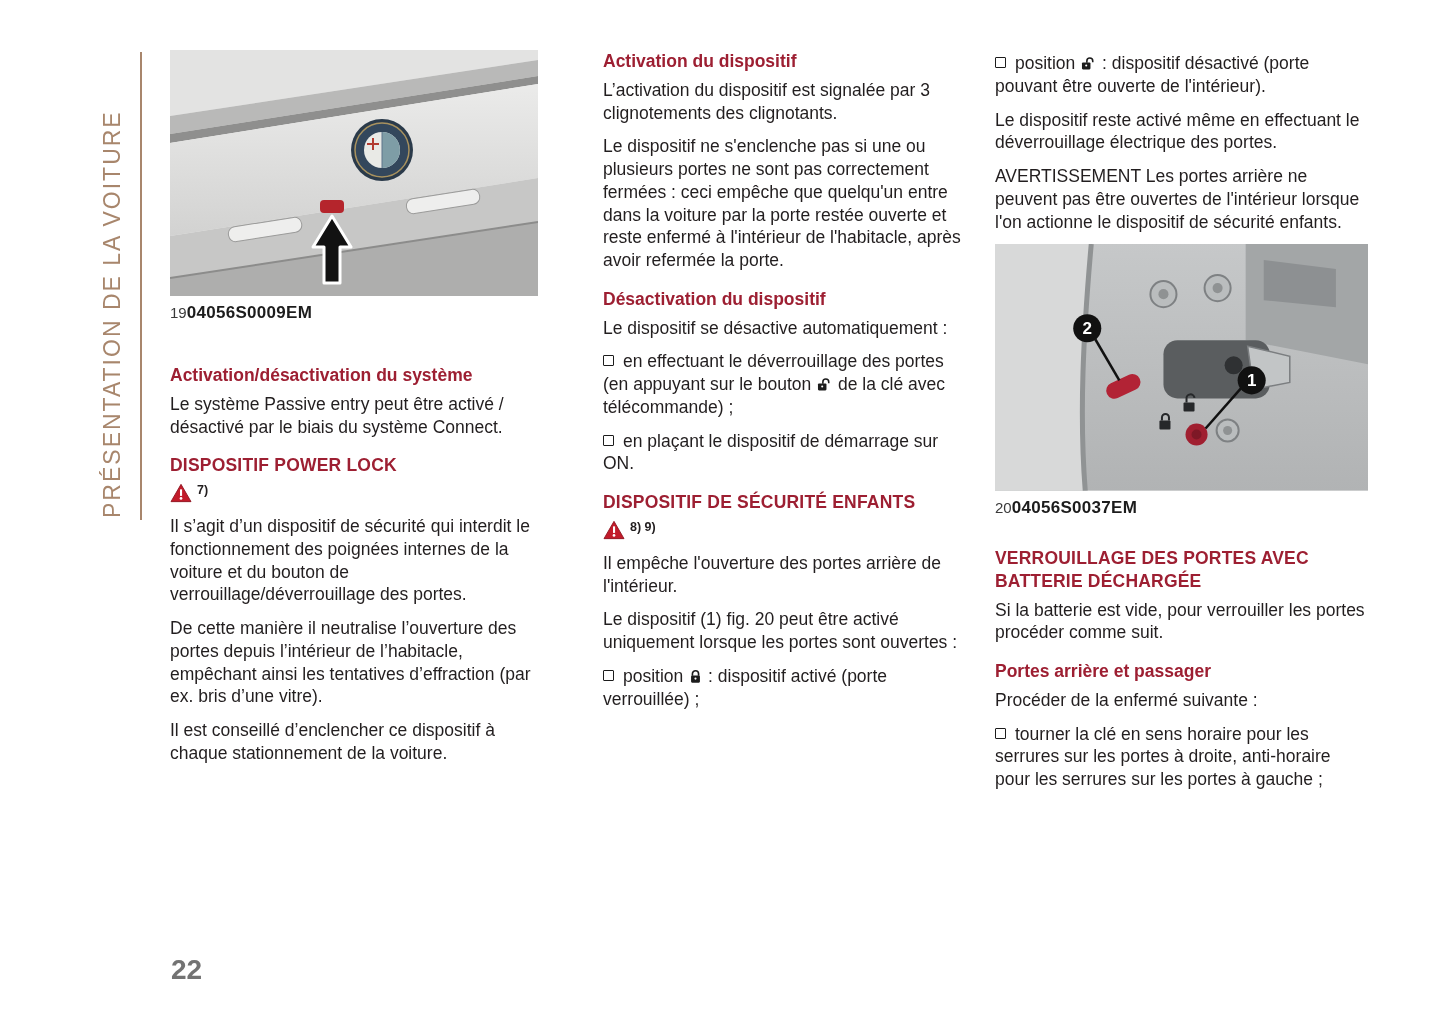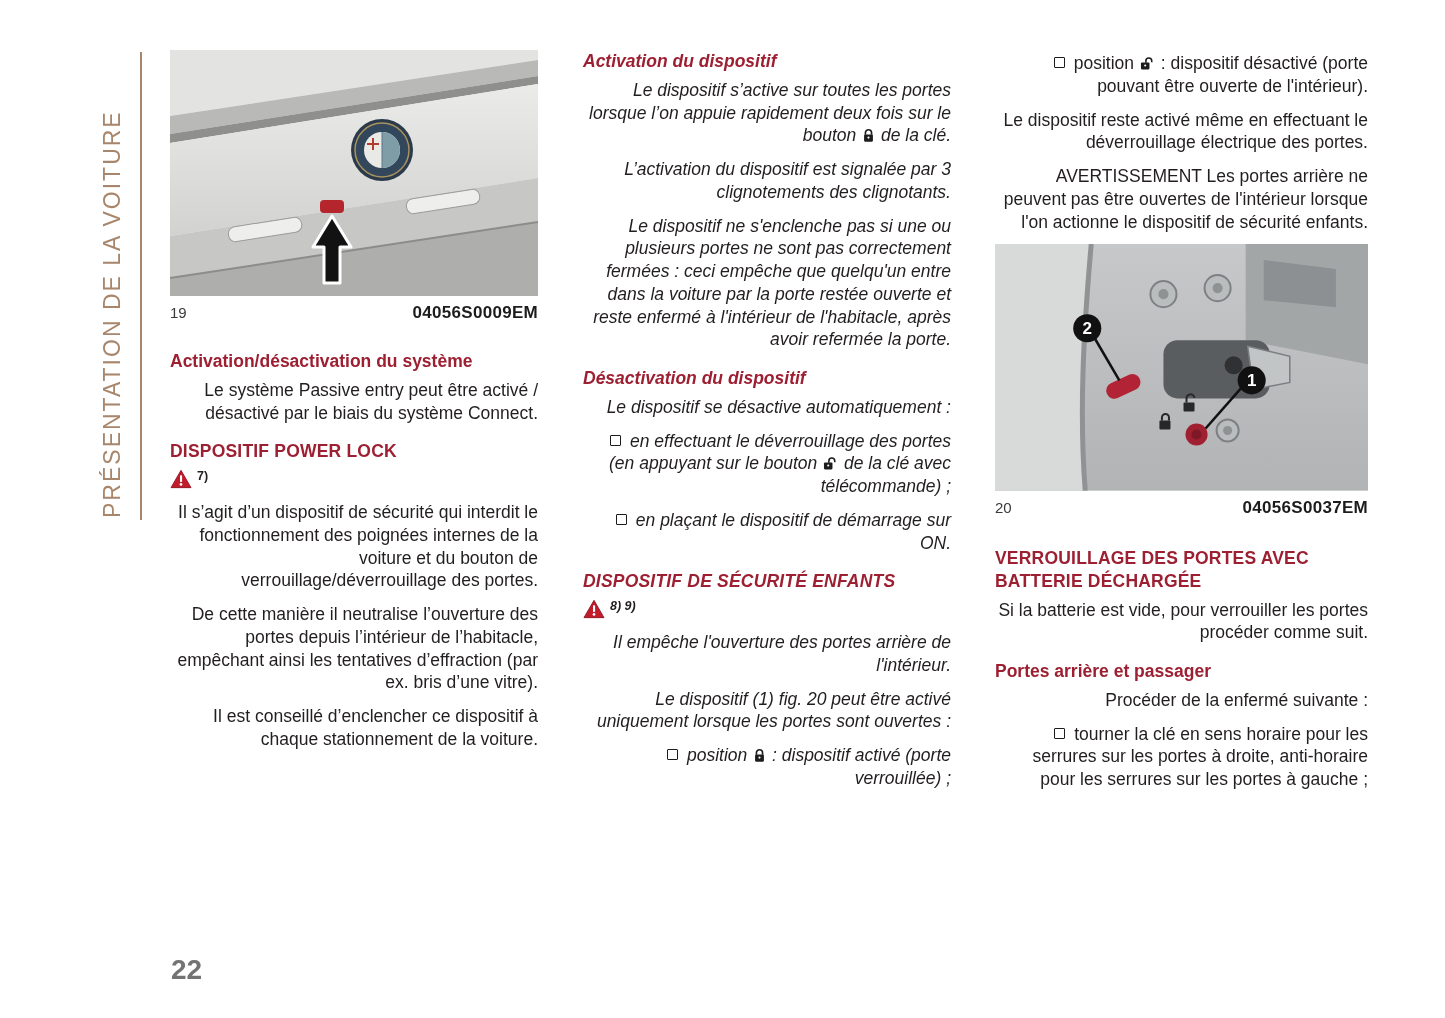--- a/index.html
+++ b/index.html
@@ -9,27 +9,27 @@
     font-size:17.5px;line-height:1.3;overflow:hidden;
   }
   .vline{position:absolute;left:140px;top:52px;width:2px;height:468px;background:#a8866c;}
   .vlabel{
     position:absolute;left:98px;top:54px;height:464px;
     writing-mode:vertical-rl;transform:rotate(180deg);
     font-size:23px;letter-spacing:2px;color:#a8866c;white-space:nowrap;
   }
   .col{position:absolute;top:50px;}
   #col1{left:170px;width:368px;}
-  #col2{left:583px;width:368px;font-style:italic;}
+  #col2{left:603px;width:368px;}
   #col3{left:995px;width:373px;}
   .figsvg{display:block;width:100%;height:auto;}
-  .figcap{display:flex;justify-content:space-between;align-items:baseline;margin:6px 0 0;}
+  .figcap{display:flex;justify-content:flex-start;align-items:baseline;margin:6px 0 0;}
   .figcap .num{font-size:15px;color:#3a3a3a;}
   .figcap .code{font-size:17px;font-weight:bold;color:#1c1c1c;letter-spacing:.3px;}
-  p{margin:0 0 11px;text-align:right;}
+  p{margin:0 0 11px;}
   .h-red{color:#9d1f32;font-weight:bold;font-size:17.5px;margin:16px 0 6px;}
   .h-red.first{margin-top:0;}
   .h-red.caps{letter-spacing:.2px;}
   .subnote{margin:0 0 8px;}
   .warnrow{display:flex;align-items:flex-start;gap:5px;margin:6px 0 12px;}
   .warnref{font-size:12.5px;font-weight:bold;position:relative;top:-1px;}
   .bullet{margin:0 0 11px;}
   .sq{display:inline-block;width:9px;height:9px;border:1.7px solid #1c1c1c;border-radius:1px;margin-right:9px;vertical-align:1px;}
   .ilock{display:inline-block;}
   .ilock svg{vertical-align:-2px;}
@@ -72,21 +72,21 @@
       <rect x="150" y="150" width="24" height="13" rx="4" fill="#b5252c"></rect>
       <path d="M0 228 L368 172 L368 246 L0 246 Z" fill="#aeaead"></path>
       <path d="M0 228 L368 172" stroke="#8c8c8b" stroke-width="2" fill="none"></path>
       <path d="M162 166 L181 197 L170 197 L170 233 L154 233 L154 197 L143 197 Z" fill="#121212" stroke="#ffffff" stroke-width="3" stroke-linejoin="round"></path>
     </svg>
     <div class="figcap">
       <span class="num">19</span>
       <span class="code">04056S0009EM</span>
     </div>
 
-    <div class="h-red" style="margin-top:26px">Activation/désactivation du système</div>
+    <div class="h-red" style="margin-top:40px">Activation/désactivation du système</div>
     <p>Le système Passive entry peut être activé / désactivé par le biais du système Connect.</p>
 
     <div class="h-red caps">DISPOSITIF POWER LOCK</div>
 
     <div class="warnrow">
       <svg width="22" height="20" viewBox="0 0 24 22">
         <path d="M12 1.5 L23 20.5 H1 Z" fill="#c21b2a" stroke="#8e1420" stroke-width="1" stroke-linejoin="round"></path>
         <rect x="10.9" y="7" width="2.3" height="7.2" fill="#fff"></rect>
         <circle cx="12" cy="17" r="1.5" fill="#fff"></circle>
       </svg>
@@ -94,27 +94,20 @@
     </div>
 
     <p>Il s’agit d’un dispositif de sécurité qui interdit le fonctionnement des poignées internes de la voiture et du bouton de verrouillage/déverrouillage des portes.</p>
     <p>De cette manière il neutralise l’ouverture des portes depuis l’intérieur de l’habitacle, empêchant ainsi les tentatives d’effraction (par ex. bris d’une vitre).</p>
     <p>Il est conseillé d’enclencher ce dispositif à chaque stationnement de la voiture.</p>
   </div>
 
   <div class="col" id="col2">
 
     <div class="h-red first">Activation du dispositif</div>
-    <p>
-      <span>Le dispositif s’active sur toutes les portes lorsque l’on appuie rapidement deux fois sur le bouton </span><span class="ilock"><svg width="15" height="15" viewBox="0 0 22 22">
-            <path d="M6.5 10V7a4.5 4.5 0 0 1 9 0v3" fill="none" stroke="#1c1c1c" stroke-width="2.4"></path>
-            <rect x="4.5" y="9.5" width="13" height="10.5" rx="1.6" fill="#1c1c1c"></rect>
-            <circle cx="11" cy="14" r="1.6" fill="#fff"></circle>
-          </svg></span><span> de la clé.</span>
-    </p>
     <p>L’activation du dispositif est signalée par 3 clignotements des clignotants.</p>
     <p>Le dispositif ne s'enclenche pas si une ou plusieurs portes ne sont pas correctement fermées : ceci empêche que quelqu'un entre dans la voiture par la porte restée ouverte et reste enfermé à l'intérieur de l'habitacle, après avoir refermée la porte.</p>
 
     <div class="h-red">Désactivation du dispositif</div>
     <p>Le dispositif se désactive automatiquement :</p>
 
     <p class="bullet">
       <span class="sq"></span><span>en effectuant le déverrouillage des portes (en appuyant sur le bouton </span><span class="ilock"><svg width="17" height="15" viewBox="0 0 26 22">
             <path d="M10.5 10V7a4.5 4.5 0 0 1 9 0v2" fill="none" stroke="#1c1c1c" stroke-width="2.4"></path>
             <rect x="3" y="9.5" width="13" height="10.5" rx="1.6" fill="#1c1c1c"></rect>

